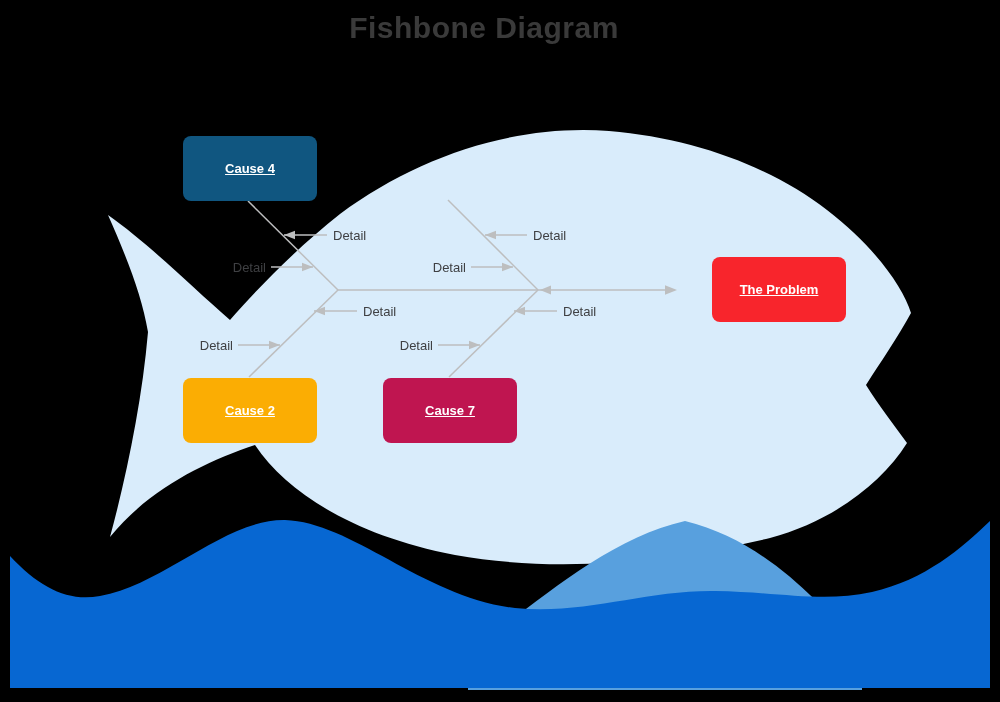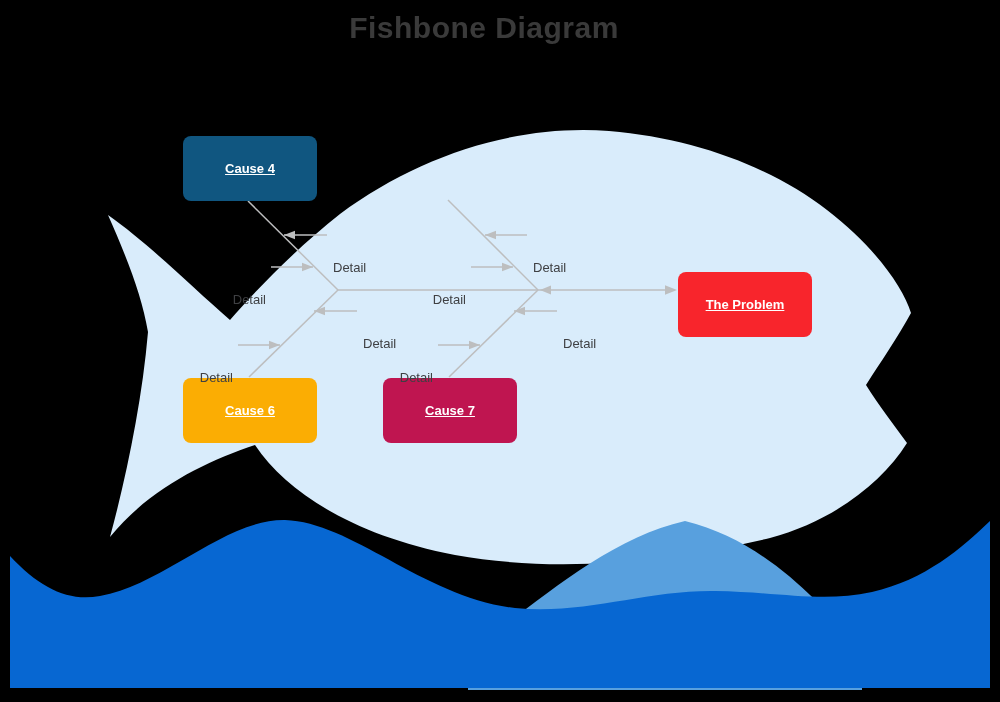--- a/index.html
+++ b/index.html
@@ -19,26 +19,25 @@
 
   .node{
     position:absolute;width:134px;height:65px;border-radius:8px;
     display:flex;align-items:center;justify-content:center;
     color:#ffffff;font-size:13px;font-weight:bold;text-decoration:underline;
   }
   .node-cause4{left:183px;top:136px;background:#105680;}
   .node-cause1{left:383px;top:135px;background:#1191cb;}
   .node-cause3{left:183px;top:378px;background:#fbad03;}
   .node-cause2{left:383px;top:378px;background:#bf1550;}
-  .node-problem{left:678px;top:257px;background:#f8252c;margin-top:15px;}
+  .node-problem{left:712px;top:257px;background:#f8252c;}
 
   .detail-label{
     position:absolute;font-size:13px;color:#3f4043;white-space:nowrap;
     transform:translateY(-50%);
-    margin-top:32px;
   }
   .detail-label.end{transform:translate(-100%,-50%);}
 </style>
 </head>
 <body>
 
 <div class="stage">
 
   <svg width="1000" height="702" viewBox="0 0 1000 702">
 
@@ -108,21 +107,21 @@
       <polygon points="480,345 469,340.8 469,349.2"></polygon>
     </g>
   </svg>
 
   <div class="page-title">Fishbone Diagram</div>
 
   <div class="node node-cause4">
     <span>Cause 4</span>
   </div>
   <div class="node node-cause3">
-    <span>Cause 6</span>
+    <span>Cause 2</span>
   </div>
   <div class="node node-cause2">
     <span>Cause 7</span>
   </div>
   <div class="node node-problem">
     <span>The Problem</span>
   </div>
 
   <span class="detail-label" style="left:333px;top:235px;">Detail</span>
   <span class="detail-label end" style="left:266px;top:267px;">Detail</span>

